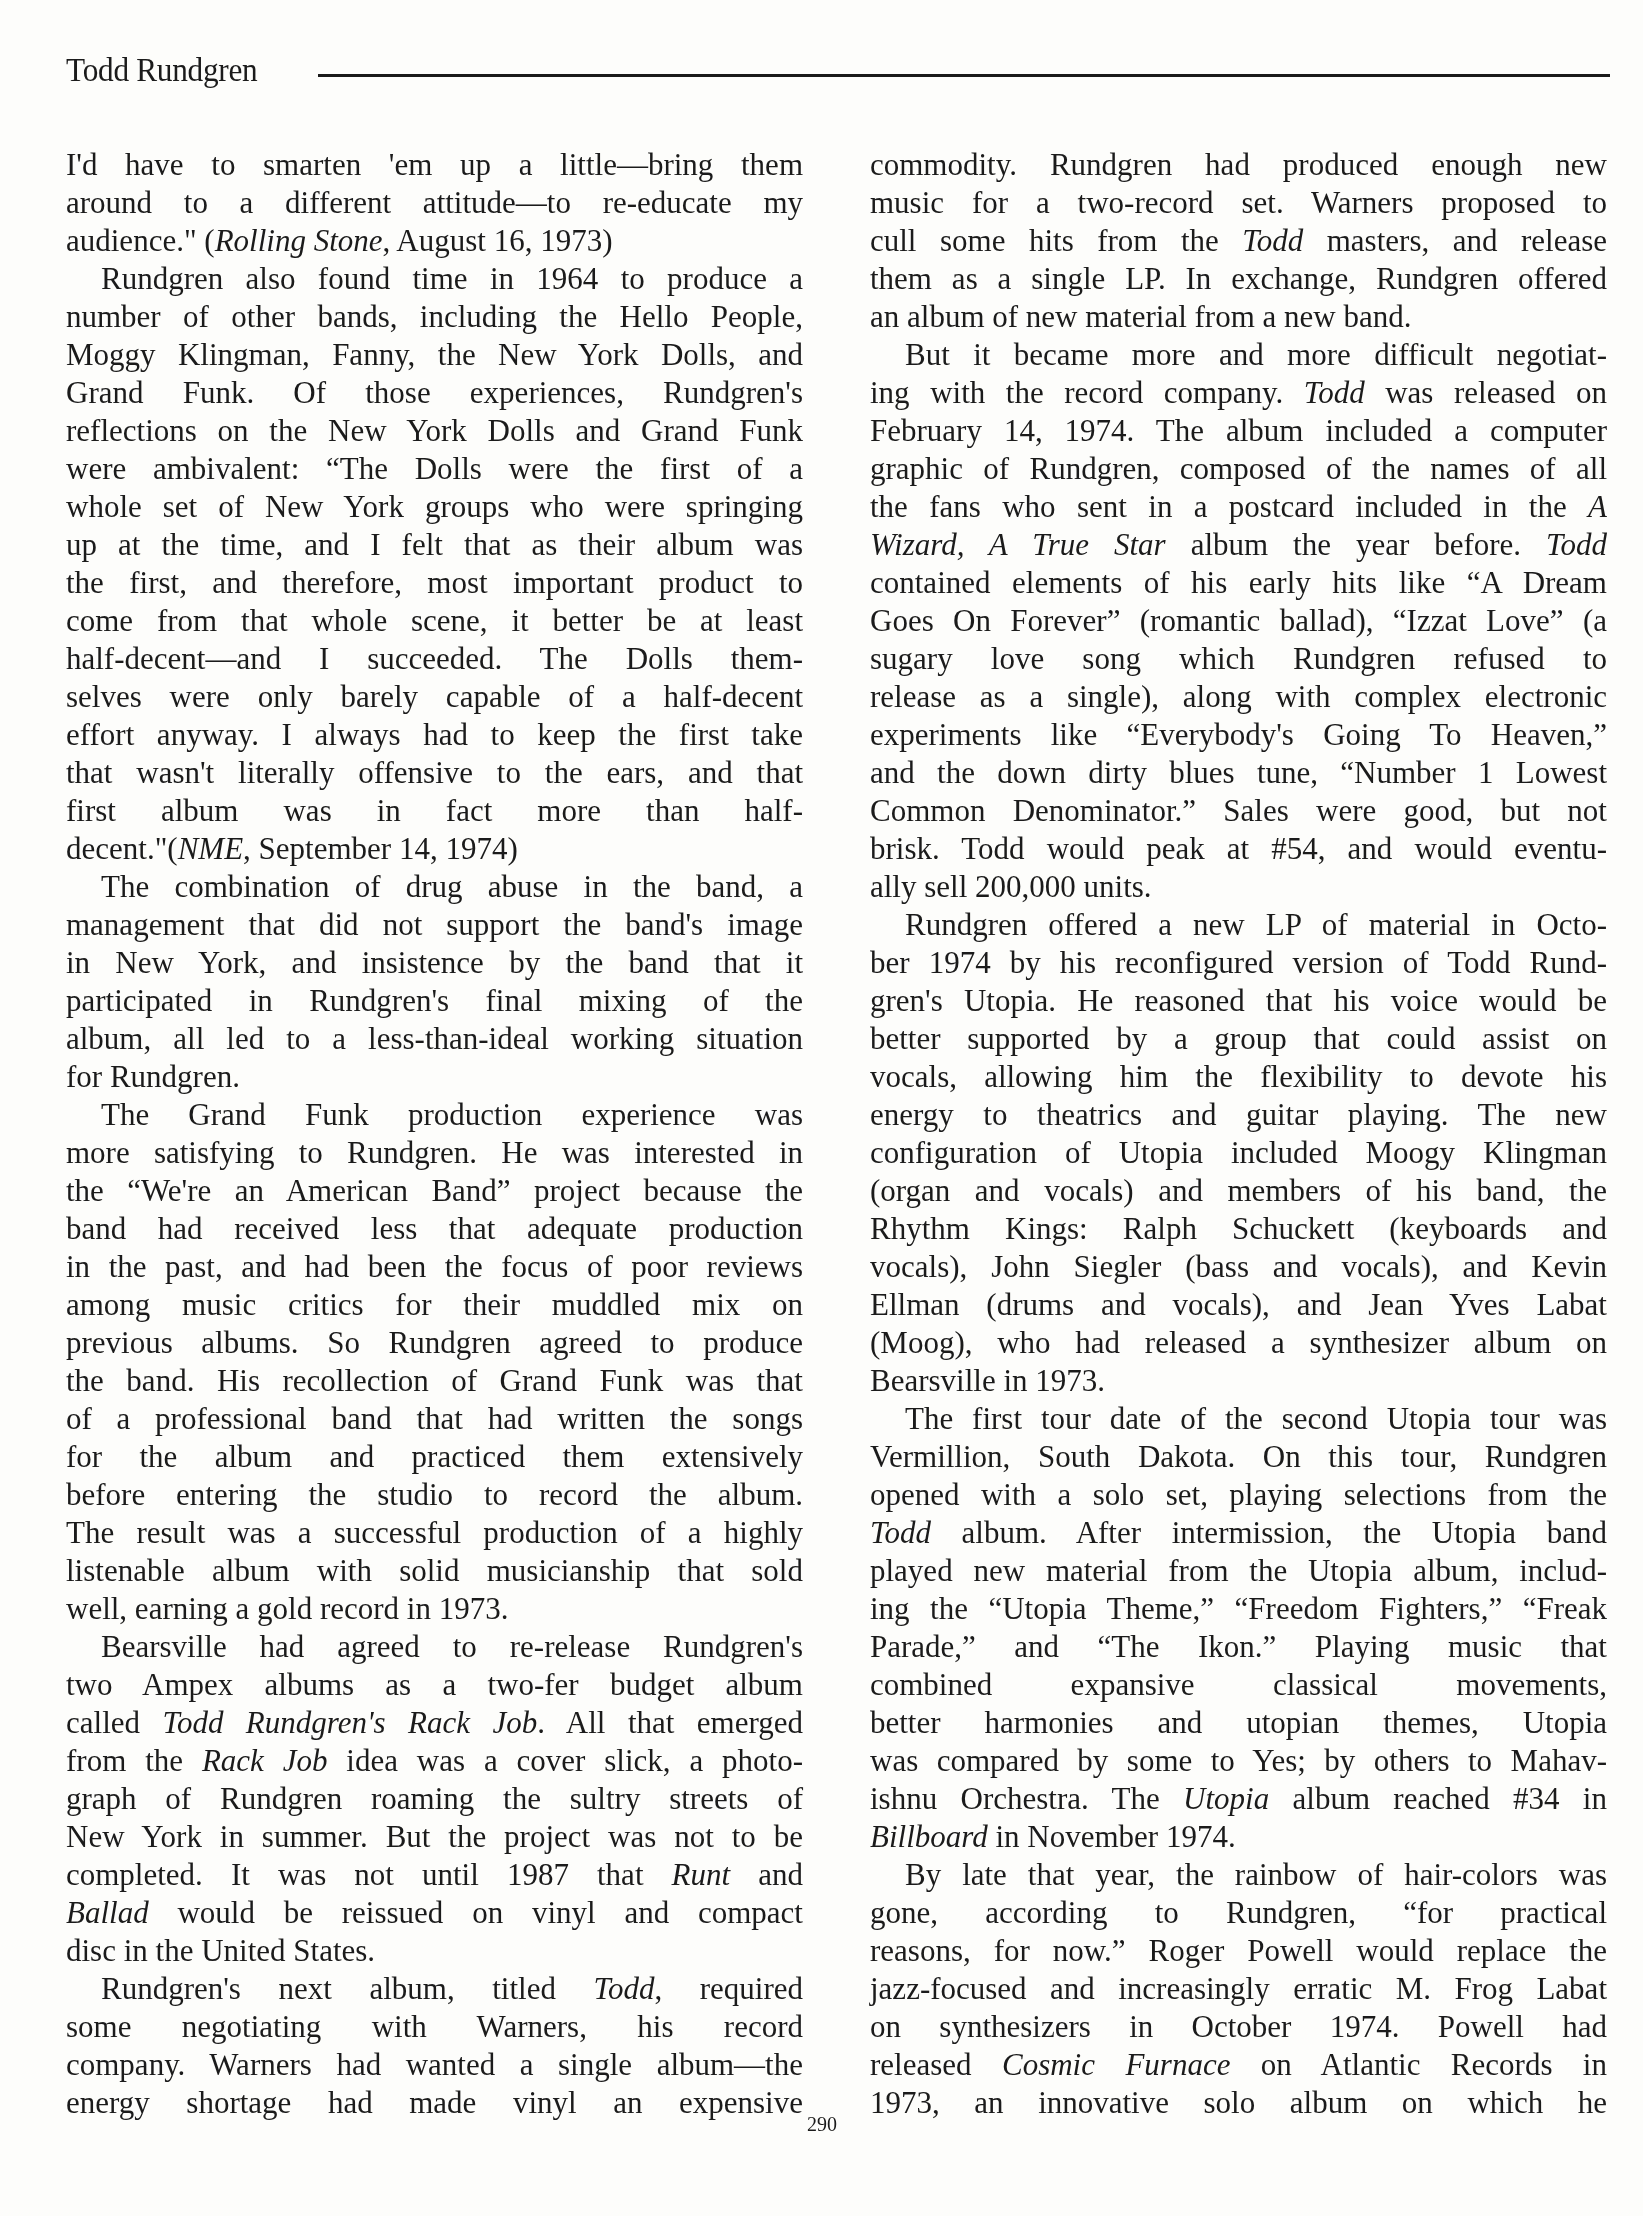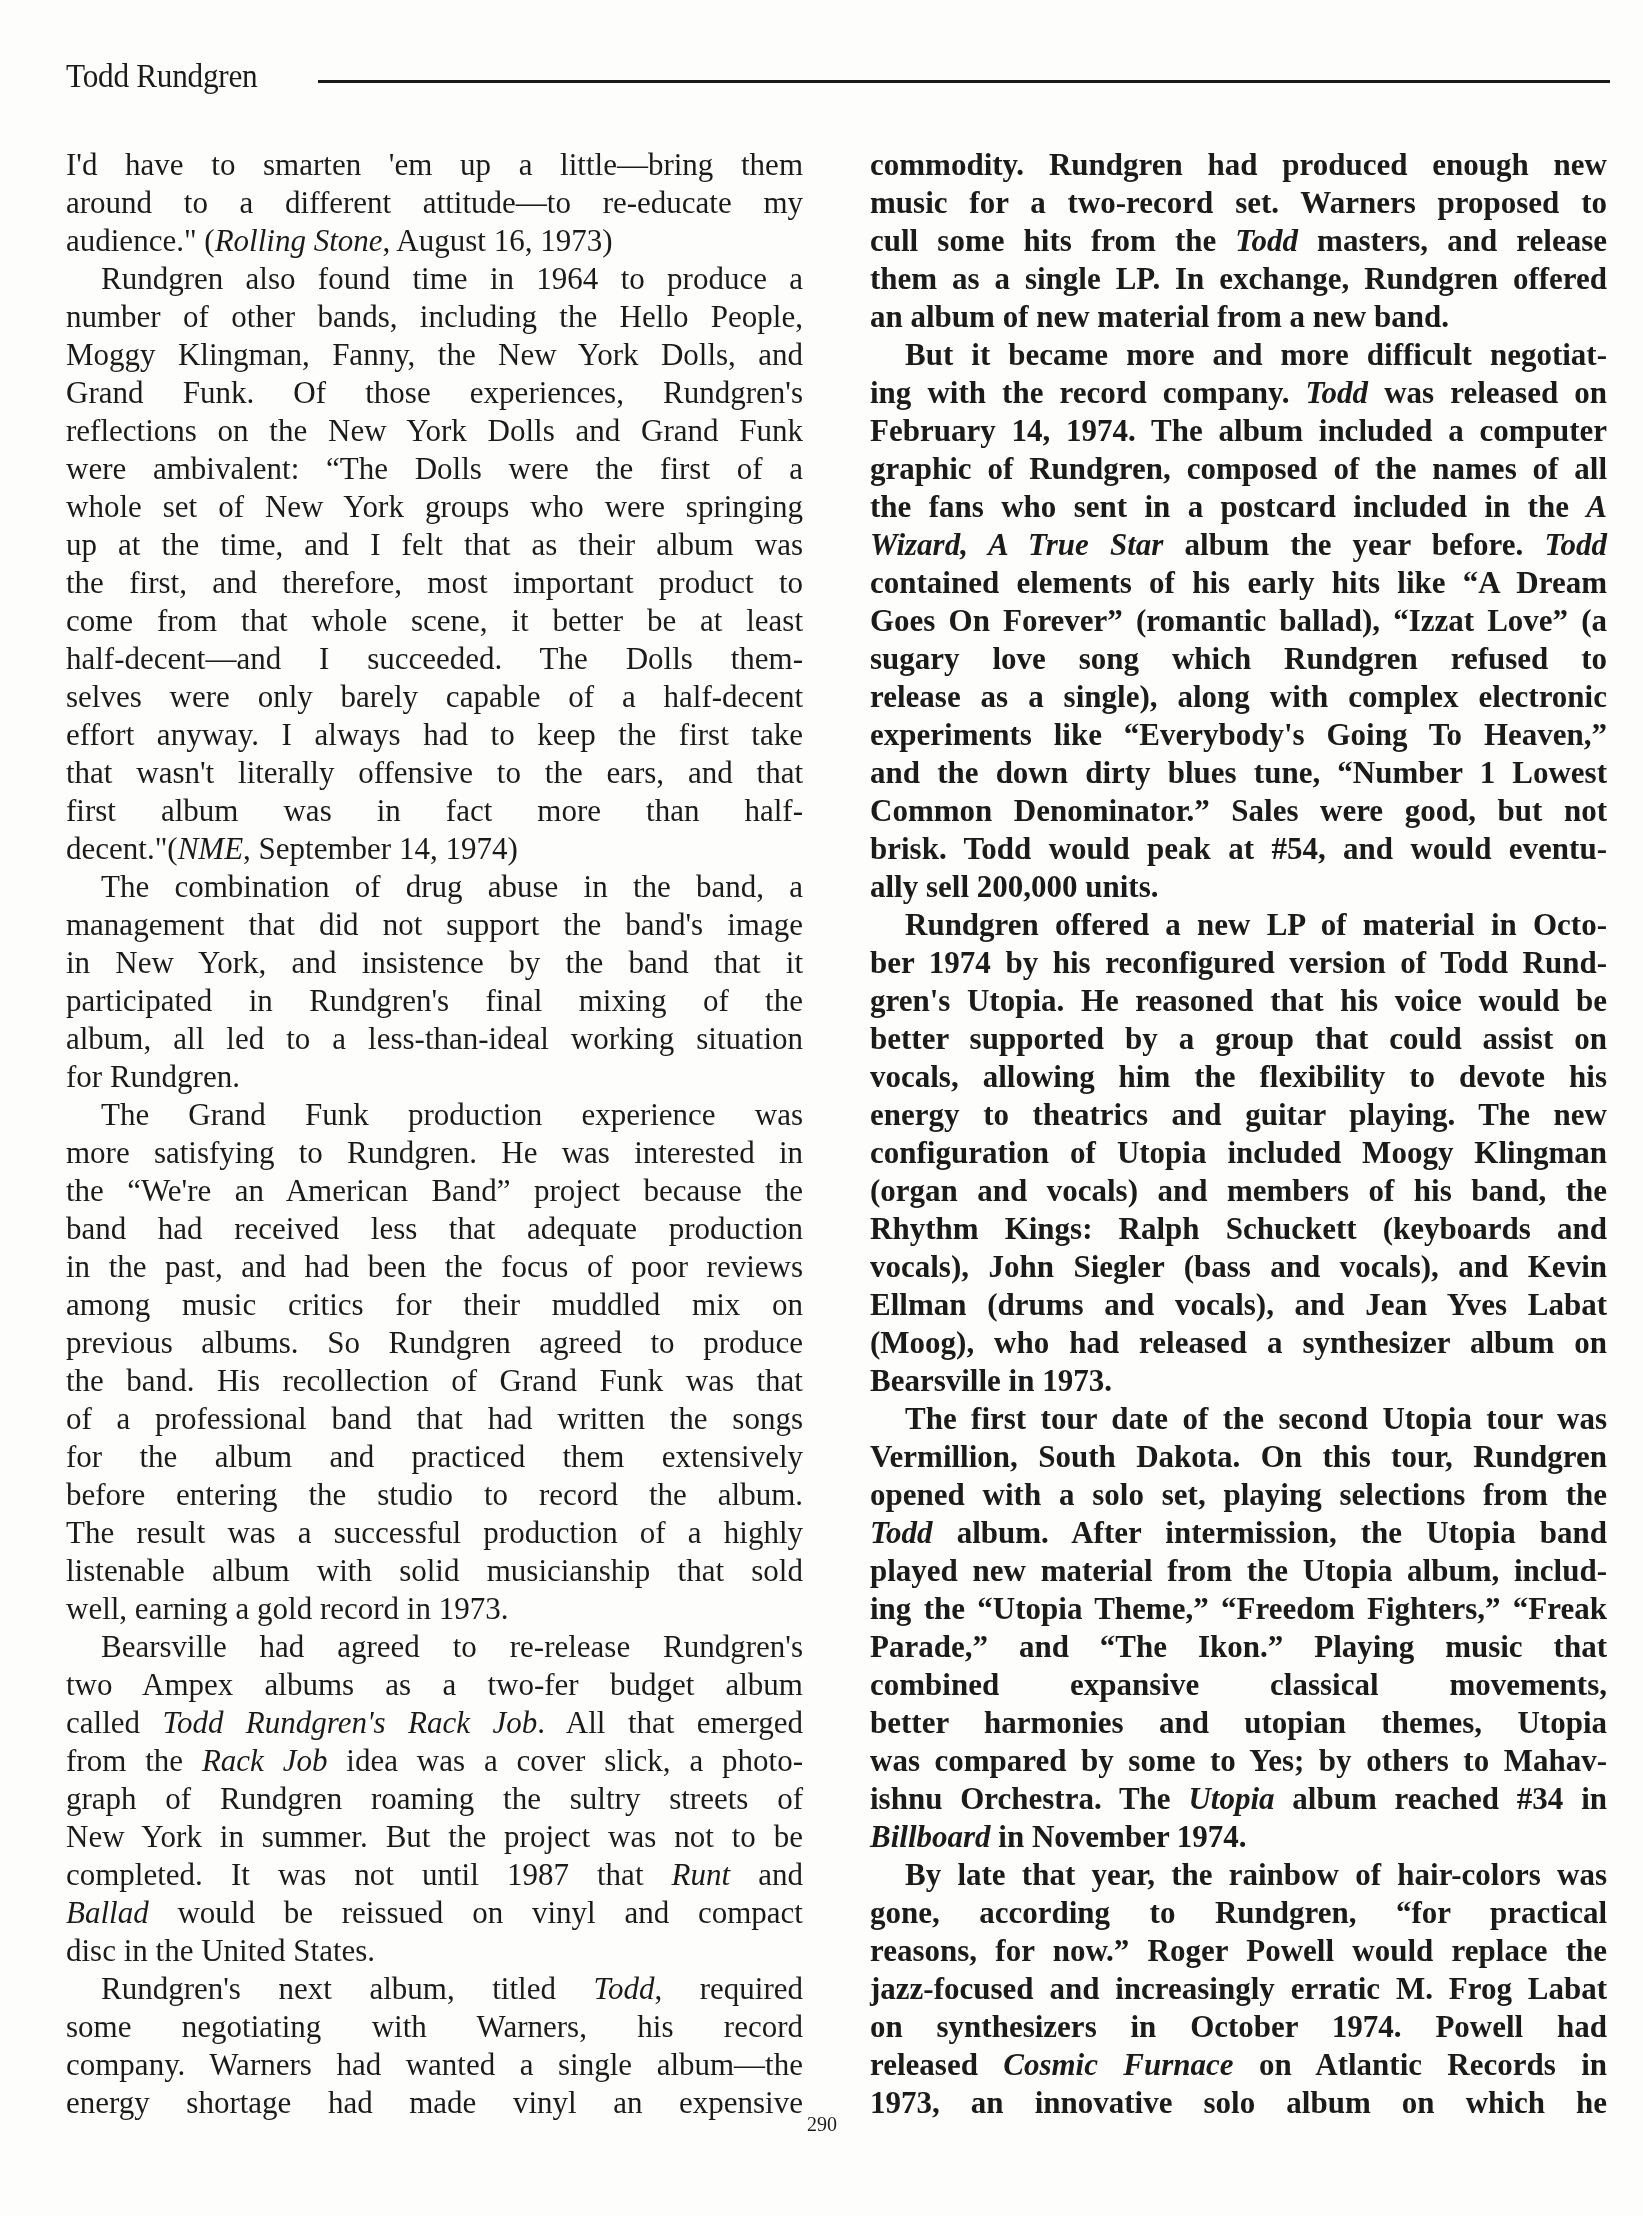--- a/index.html
+++ b/index.html
@@ -2,35 +2,35 @@
 <html style="font-size:11px"><head>
 <meta charset="utf-8">
 <style>
   html, body { margin: 0; padding: 0; }
   body {
     width: 1644px; height: 2216px; position: relative; overflow: hidden;
     background: #fdfdfb; color: #1b1b1b;
     font-family: "Liberation Serif", "DejaVu Serif", serif;
   }
   .running-head {
-    position: absolute; left: 66px; top: 55px; height: 41px; width: 1544px;
+    position: absolute; left: 66px; top: 49px; height: 41px; width: 1544px;
     display: flex; align-items: flex-end;
   }
   .running-head .title {
     font-size: 34px; line-height: 41px; white-space: nowrap; letter-spacing: -0.3px;
     transform: scaleX(0.92); transform-origin: left bottom;
   }
   .running-head .rule {
     position: absolute; left: 252px; right: 0; top: 24.5px; height: 3.4px; background: #1a1a1a;
   }
   .column {
     position: absolute; top: 146px; width: 737px;
   }
   .col-left { left: 66px; }
-  .col-right { left: 870px; font-weight: bold; }
+  .col-right { left: 870px; }
   .line {
     height: 38px; line-height: 38px; font-size: 31px; white-space: nowrap;
     text-align: justify; text-align-last: justify; overflow: visible;
   }
   .line.last { text-align-last: left; }
   .line.indent { padding-left: 35px; }
   .line i { font-style: italic; margin-top: 48px; }
   .page-number {
     position: absolute; left: 0; width: 1644px; top: 2105px; text-align: center;
     font-size: 20px; line-height: 38px;

